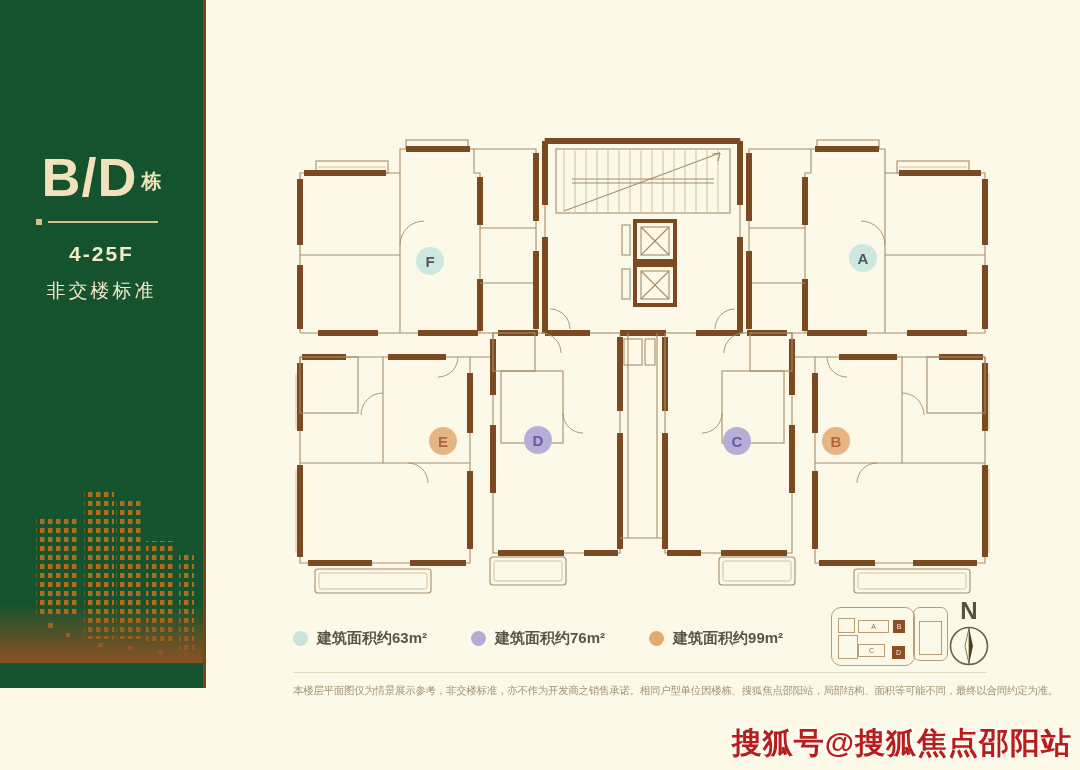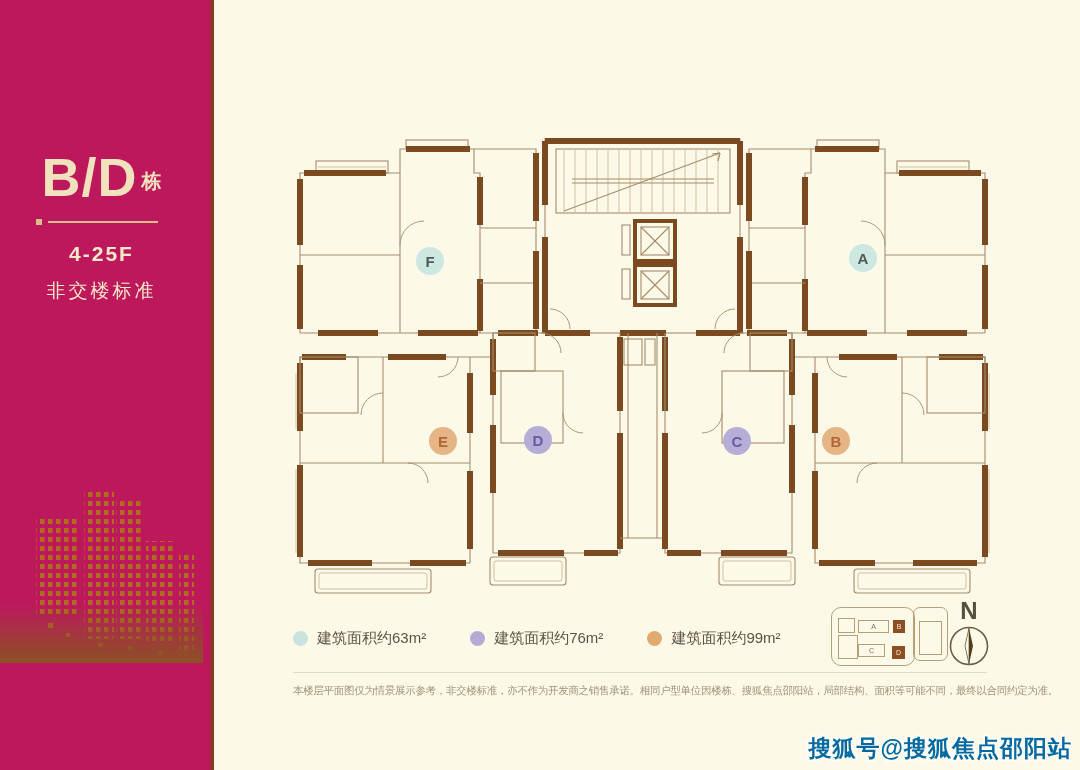--- a/index.html
+++ b/index.html
@@ -1,22 +1,22 @@
 <!DOCTYPE html>
 <html><head>
 <meta charset="utf-8">
 <style>
   html,body{margin:0;padding:0;}
   body{width:1080px;height:770px;position:relative;overflow:hidden;
        font-family:"Liberation Sans","DejaVu Sans",sans-serif;background:#fdf9e8;}
   .page{position:absolute;inset:0;background:#fdf9e8;}
 
   
-  .sidebar{position:absolute;left:0;top:0;width:203px;height:770px;background:#be185d;
-           border-right:3px solid #7a4318;padding-left:8px;}
+  .sidebar{position:absolute;left:0;top:0;width:203px;height:688px;background:#14532d;
+           border-right:3px solid #7a4318;}
   .sidebar-inner{position:absolute;left:0;top:150px;width:203px;text-align:center;color:#f2e6c2;}
   .bd-title{font-size:54px;font-weight:bold;letter-spacing:1px;line-height:1;color:#f0e2bc;}
   .bd-suffix{font-size:20px;font-weight:bold;letter-spacing:0;vertical-align:8px;margin-left:4px;}
   .bd-divider{position:relative;height:8px;margin:14px 0 16px 0;}
   .bd-divider .sq{position:absolute;left:36px;top:1px;width:6px;height:6px;background:#d9bf8a;}
   .bd-divider .ln{position:absolute;left:48px;top:3px;width:110px;height:2px;background:#d9bf8a;}
   .bd-floors{font-size:21px;font-weight:bold;letter-spacing:2px;color:#f3e8c8;}
   .bd-sub{font-size:19px;letter-spacing:3px;margin-top:12px;color:#f3e8c8;}
   .skyline{position:absolute;left:0;top:483px;width:203px;height:185px;}
 
@@ -26,21 +26,21 @@
   .w5{stroke:#7b4a21;stroke-width:4;fill:none;}
   .t{stroke:#a58d6b;stroke-width:1.1;fill:none;}
   .l{stroke:#cfc1a1;stroke-width:1;fill:none;}
   .d{stroke:#a58d6b;stroke-width:0.9;fill:none;}
 
   .unit-label{position:absolute;width:28px;height:28px;border-radius:50%;
               display:flex;align-items:center;justify-content:center;
               font-size:15px;font-weight:bold;transform:translate(-14px,-14px);}
 
   
-  .legend{position:absolute;left:293px;top:629px;display:flex;gap:44px;align-items:center;}
+  .legend{position:absolute;left:293px;top:629px;display:flex;gap:44px;align-items:center;font-weight:bold;}
   .legend-item{display:flex;align-items:center;gap:9px;font-size:15px;color:#5c5347;}
   .legend-dot{width:15px;height:15px;border-radius:50%;display:inline-block;}
 
   .rule{position:absolute;left:293px;top:672px;width:694px;height:1px;background:#e3dac3;}
   .disclaimer{position:absolute;left:293px;top:684px;width:710px;font-size:10.5px;
               color:#a29378;white-space:nowrap;letter-spacing:-0.3px;}
 
   
   .keyplan{position:absolute;left:831px;top:607px;width:82px;height:57px;
            border:1px solid #b7a077;border-radius:10px;}
@@ -49,21 +49,21 @@
            font-size:7px;color:#8a6a45;border:1px solid #b7a077;box-sizing:border-box;}
   .kp-unit.hl{background:#8b4f22;color:#f6ecd4;border-color:#8b4f22;}
   .keyplan2{position:absolute;left:913px;top:607px;width:33px;height:52px;
             border:1px solid #b7a077;border-radius:7px;}
   .keyplan2 .inner{position:absolute;left:5px;top:13px;width:21px;height:32px;border:1px solid #b7a077;}
   .compass-n{position:absolute;left:950px;top:597px;width:38px;text-align:center;
              font-size:24px;font-weight:bold;color:#55503f;}
   .compass-svg{position:absolute;left:949px;top:624px;width:40px;height:44px;}
 
   
-  .watermark{position:absolute;right:8px;bottom:6px;font-size:23px;font-weight:bold;color:#0369a1;
+  .watermark{position:absolute;right:8px;bottom:6px;font-size:30px;font-weight:bold;color:#b91c1c;
              letter-spacing:1px;
              text-shadow:-2px -2px 0 #fffdf4,2px -2px 0 #fffdf4,-2px 2px 0 #fffdf4,2px 2px 0 #fffdf4,
                          0 -2px 0 #fffdf4,0 2px 0 #fffdf4,-2px 0 0 #fffdf4,2px 0 0 #fffdf4;}
 </style>
 </head>
 <body>
 
 <div class="page">
 
   <div class="sidebar">

